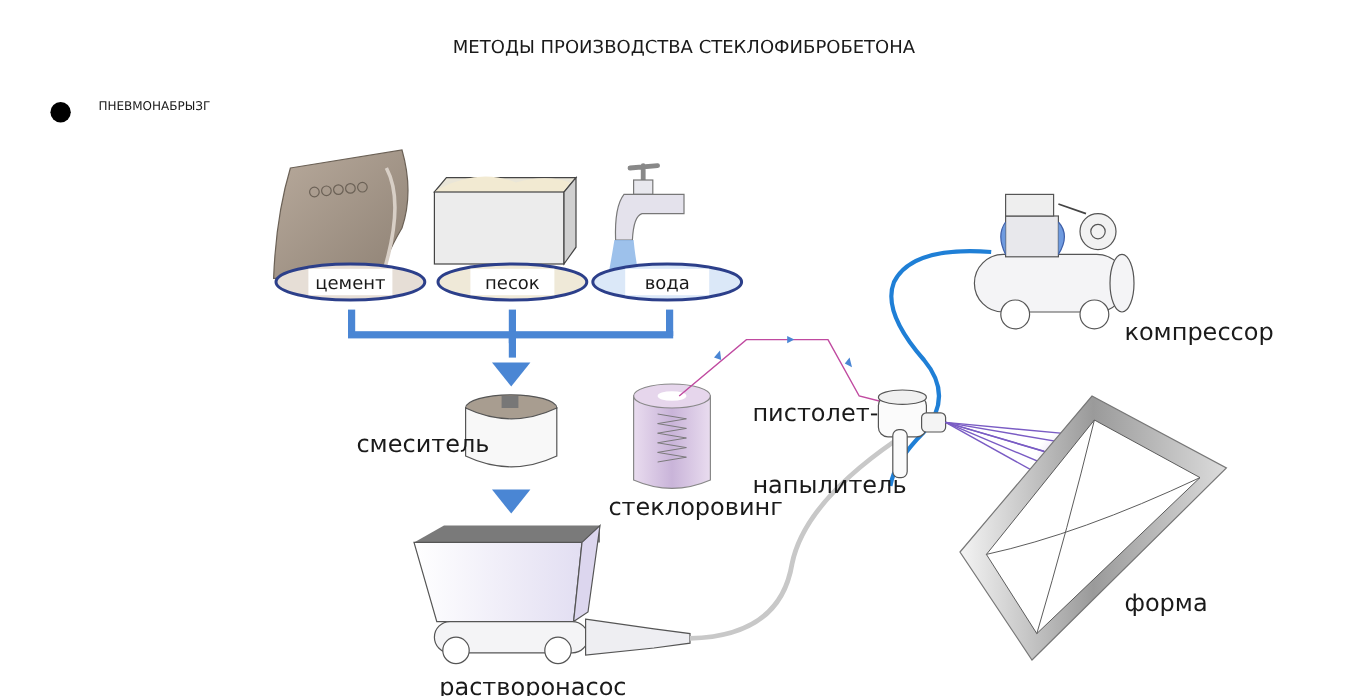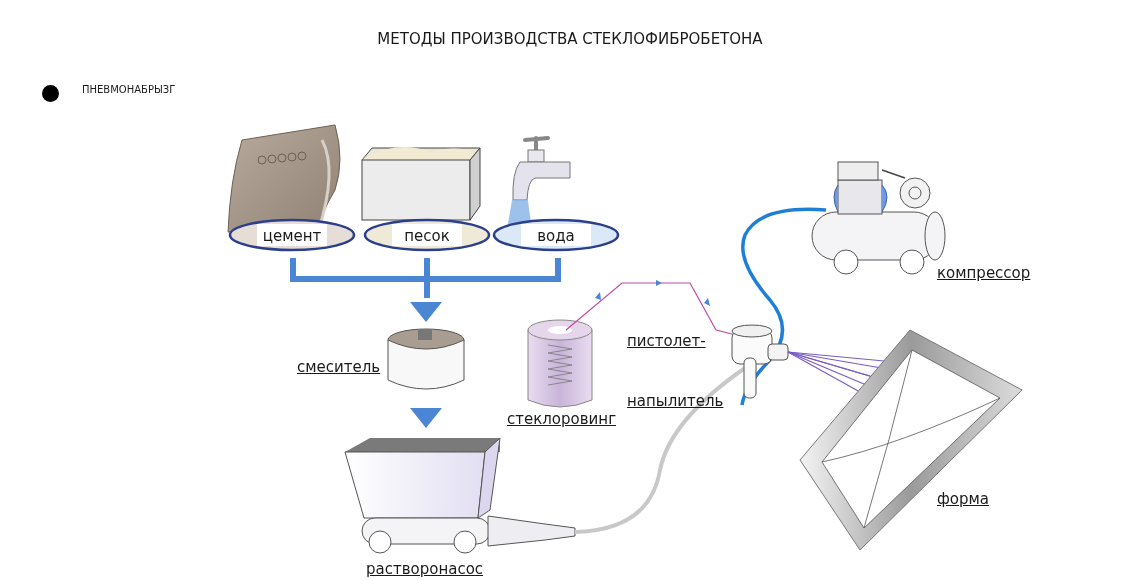--- a/index.html
+++ b/index.html
@@ -1,21 +1,21 @@
 <!DOCTYPE html>
 <html><head>
 <meta charset="utf-8">
 <style>
   html, body { margin: 0; padding: 0; background: #ffffff; }
   body { width: 1140px; height: 580px; position: relative; overflow: hidden;
          font-family: "DejaVu Sans", "Liberation Sans", sans-serif; color: #1a1a1a; }
   .title { position: absolute; left: 0; width: 1140px; top: 30px; text-align: center; font-size: 15px; }
   .bullet { position: absolute; left: 42px; top: 85px; width: 17px; height: 17px; border-radius: 50%; background: #000; }
   .method { position: absolute; left: 82px; top: 84px; font-size: 10px; }
-  .lbl { position: absolute; font-size: 15px; white-space: nowrap; text-decoration: underline; }
+  .lbl { position: absolute; font-size: 20px; white-space: nowrap; }
   svg#diagram { position: absolute; left: 0; top: 0; }
   .pill-text { font-size: 15px; font-family: "DejaVu Sans", "Liberation Sans", sans-serif; fill: #1a1a1a; }
 </style>
 </head>
 <body>
 
 <div class="title">МЕТОДЫ ПРОИЗВОДСТВА СТЕКЛОФИБРОБЕТОНА</div>
 <div class="bullet"></div>
 <div class="method">ПНЕВМОНАБРЫЗГ</div>
 

